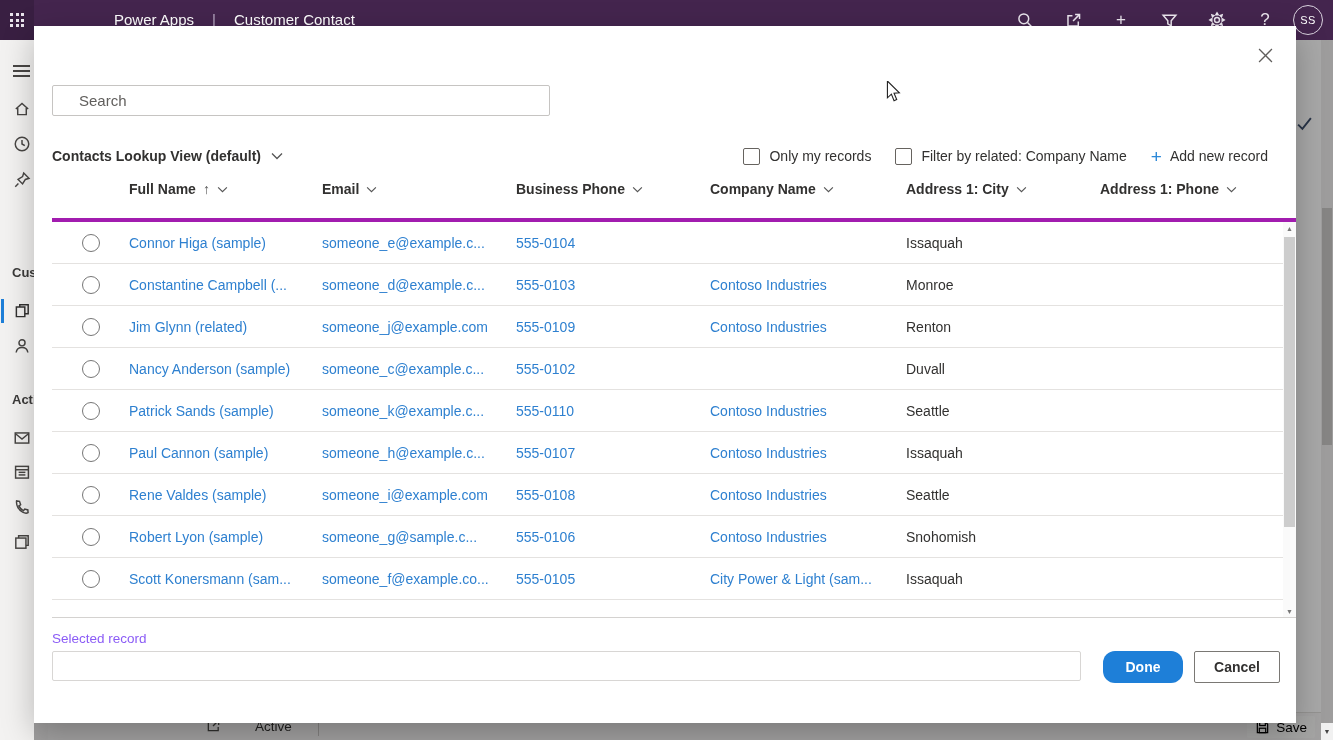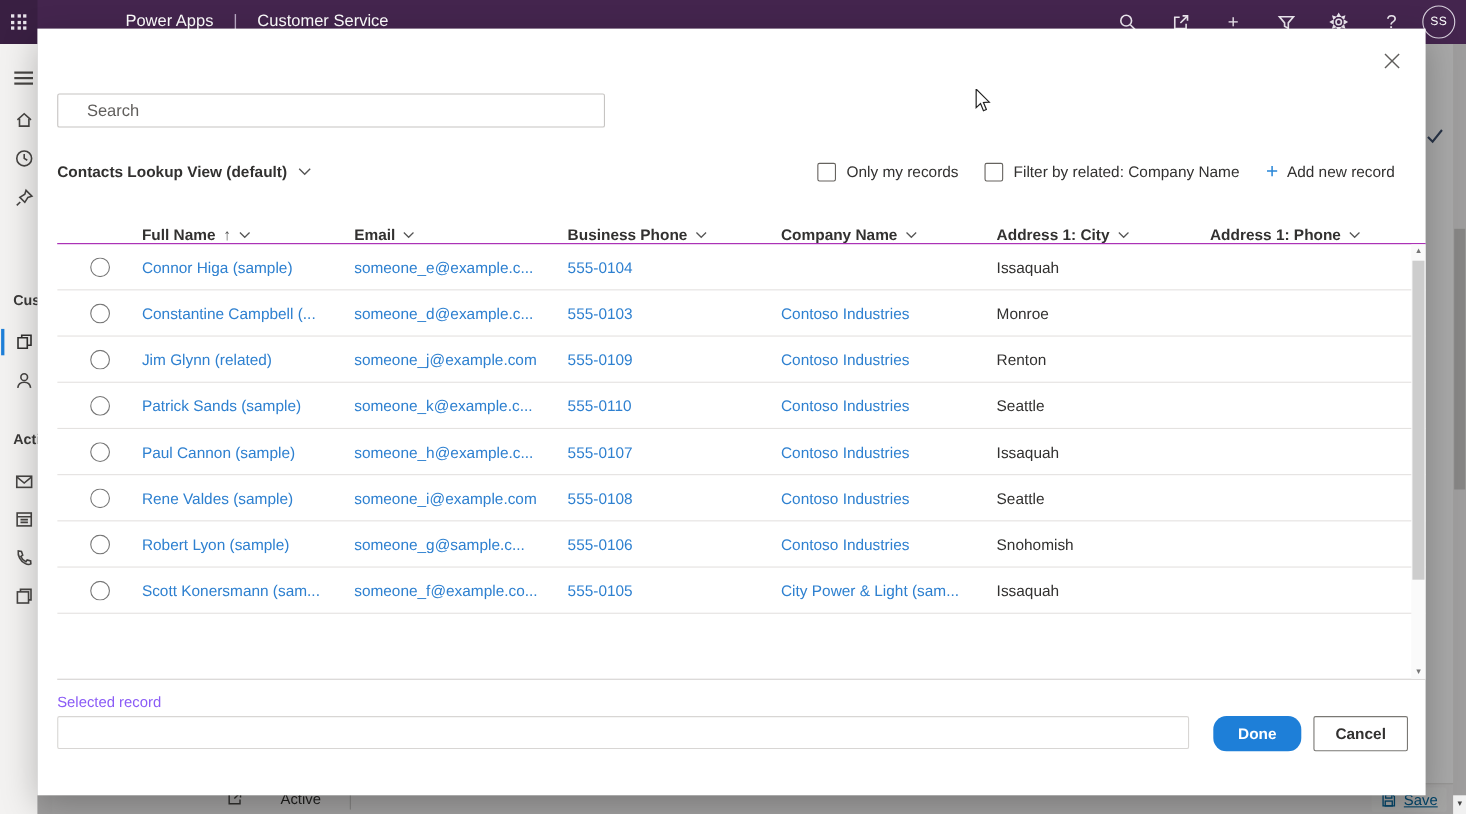--- a/index.html
+++ b/index.html
@@ -30,21 +30,21 @@
   .sb-selbar { position:absolute; left:1px; width:3px; height:24px; background:var(--accent); }
 
   .content-bg { position:absolute; left:48px; top:40px; right:0; bottom:0; background:#fff; z-index:1; }
   .bg-check { position:absolute; left:1296px; top:115px; color:#3e4f6d; z-index:3; }
   .app-footer { position:absolute; left:48px; right:0; top:712px; height:28px; background:#f6f5f4;
     border-top:1px solid #e1dfdd; z-index:3; display:flex; align-items:center; }
   .af-pop { margin-left:158px; color:#4a4947; }
   .af-status { margin-left:34px; font-size:13.5px; color:#323130; }
   .af-vr { width:1px; height:18px; background:#c8c6c4; margin-left:26px; }
   .af-save { position:absolute; right:18px; top:3px; height:22px; background:#fbfaf9; border-radius:2px;
-    display:flex; align-items:center; gap:6px; padding:0 8px; color:#0369a1; font-size:13.5px;text-decoration:underline; }
+    display:flex; align-items:center; gap:6px; padding:0 8px; color:#000000; font-size:13.5px; }
 
   .page-scroll { position:absolute; right:0; top:40px; width:12px; bottom:0; background:#f0efee; z-index:3; }
   .page-thumb { position:absolute; left:1px; width:10px; top:168px; height:237px; background:#cbcac9; }
   .page-arrow-box { position:absolute; right:0; top:723px; width:12px; height:17px; background:#f1f1f1;
     z-index:12; display:flex; align-items:center; justify-content:center; color:#444; font-size:7px; }
 
   .overlay { position:absolute; left:34px; top:40px; right:0; bottom:0; background:rgba(0,0,0,.34); z-index:10; }
 
   
   .dialog { position:absolute; left:34px; top:26px; width:1262px; height:697px; background:#fff; z-index:20;
@@ -58,21 +58,21 @@
 
   .viewbar { position:absolute; left:18px; right:28px; top:118px; height:24px; display:flex; align-items:center; }
   .view-sel { display:flex; align-items:center; gap:10px; font-weight:700; color:#323130; cursor:pointer; }
   .vb-right { margin-left:auto; display:flex; align-items:center; gap:24px; }
   .chk-wrap { display:flex; align-items:center; gap:9px; cursor:pointer;text-align:right; }
   .chk { width:17px; height:17px; border:1px solid #66635f; border-radius:2px; background:#fff; }
   .addnew { display:flex; align-items:center; gap:8px; cursor:pointer; color:#323130; }
   .addnew .plus { color:var(--plus); font-size:19px; font-weight:400; line-height:1; }
 
   .grid { position:absolute; left:18px; top:155px; width:1244px; }
-  .ghead { display:flex; height:41px; align-items:flex-end; border-bottom:1px solid #a21caf; }
+  .ghead { display:flex; height:41px; align-items:flex-start; border-bottom:4px solid #a21caf; }
   .hcell { display:flex; align-items:center; gap:7px; font-weight:700; color:#323130; overflow:hidden;
     white-space:nowrap; cursor:pointer; }
   .sort-arrow { font-weight:400; color:#555; font-size:14px; }
   .chev { color:#555; flex:none; }
   .gbody { position:relative; height:396px; border-bottom:1px solid #d4d2d0; overflow:hidden; }
   .grow { display:flex; height:42px; align-items:center; border-bottom:1px solid #e4e2e0; }
   .cell { overflow:hidden; white-space:nowrap; padding-right:14px; color:#323130; }
   .c0 { width:77px; display:flex; justify-content:center; padding:0; flex:none; }
   .c1 { width:193px; } .c2 { width:194px; } .c3 { width:194px; } .c4 { width:196px; } .c5 { width:194px; }
   .c6 { flex:1; }
@@ -106,21 +106,21 @@
         <span></span>
         <span></span>
         <span></span>
         <span></span>
         <span></span>
         <span></span>
         <span></span>
         <span></span>
       </div>
   </div>
-  <div class="topbar-title"><span>Power Apps</span><span class="topbar-sep">|</span><span>Customer Service</span></div>
+  <div class="topbar-title"><span>Power Apps</span><span class="topbar-sep">|</span><span>Customer Contact</span></div>
   <div class="topbar-icons">
     <div class="tb-ic">
       <svg width="17" height="17" viewBox="0 0 16 16" fill="none" stroke="currentColor" stroke-width="1.4">
           <circle cx="6.4" cy="6.4" r="4.6"></circle>
           <line x1="9.9" y1="9.9" x2="14.5" y2="14.5"></line>
         </svg>
     </div>
     <div class="tb-ic">
       <svg width="17" height="17" viewBox="0 0 16 16" fill="none" stroke="currentColor" stroke-width="1.4">
           <path d="M7 3.5 H2.8 V13.2 H12.5 V9"></path>
@@ -363,20 +363,31 @@
             <span class="radio"></span>
           </div>
     <div class="cell c1 link">Jim Glynn (related)</div>
     <div class="cell c2 link">someone_j@example.com</div>
     <div class="cell c3 link">555-0109</div>
     <div class="cell c4 link">Contoso Industries</div>
     <div class="cell c5">Renton</div>
     <div class="cell c6"></div>
   </div>
 
+  <div class="grow">
+    <div class="cell c0">
+            <span class="radio"></span>
+          </div>
+    <div class="cell c1 link">Nancy Anderson (sample)</div>
+    <div class="cell c2 link">someone_c@example.c...</div>
+    <div class="cell c3 link">555-0102</div>
+    <div class="cell c4 link"></div>
+    <div class="cell c5">Duvall</div>
+    <div class="cell c6"></div>
+  </div>
 
   <div class="grow">
     <div class="cell c0">
             <span class="radio"></span>
           </div>
     <div class="cell c1 link">Patrick Sands (sample)</div>
     <div class="cell c2 link">someone_k@example.c...</div>
     <div class="cell c3 link">555-0110</div>
     <div class="cell c4 link">Contoso Industries</div>
     <div class="cell c5">Seattle</div>

